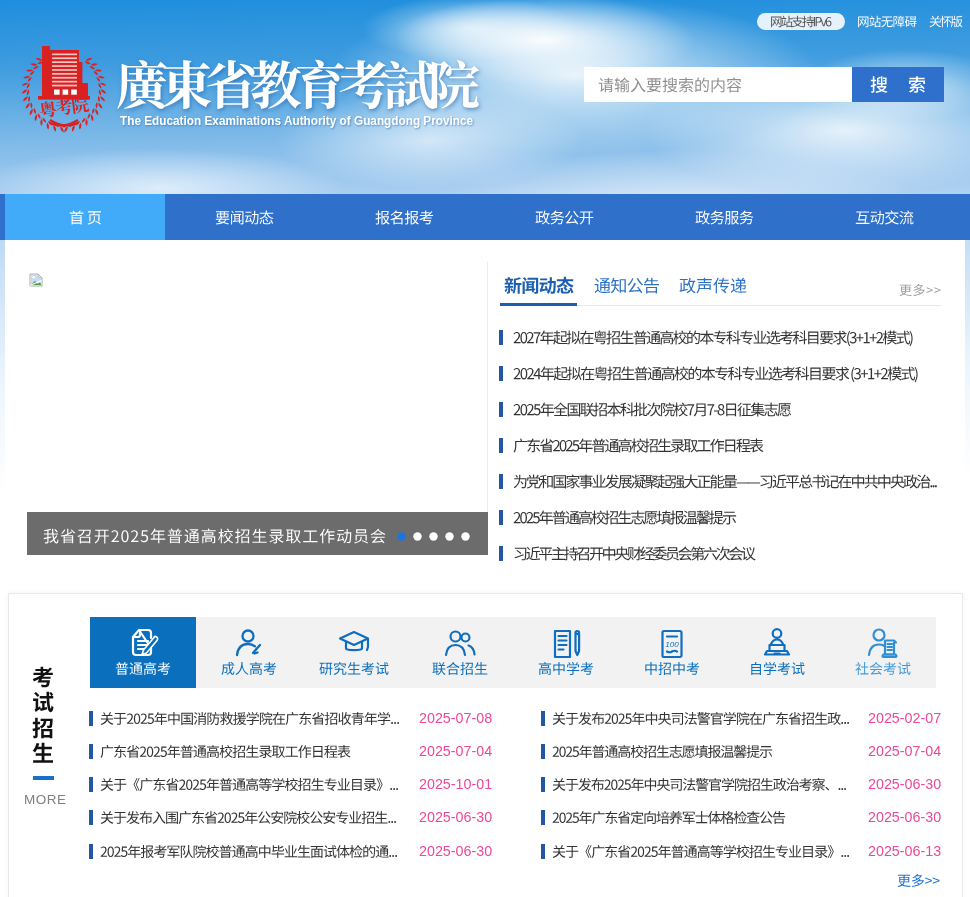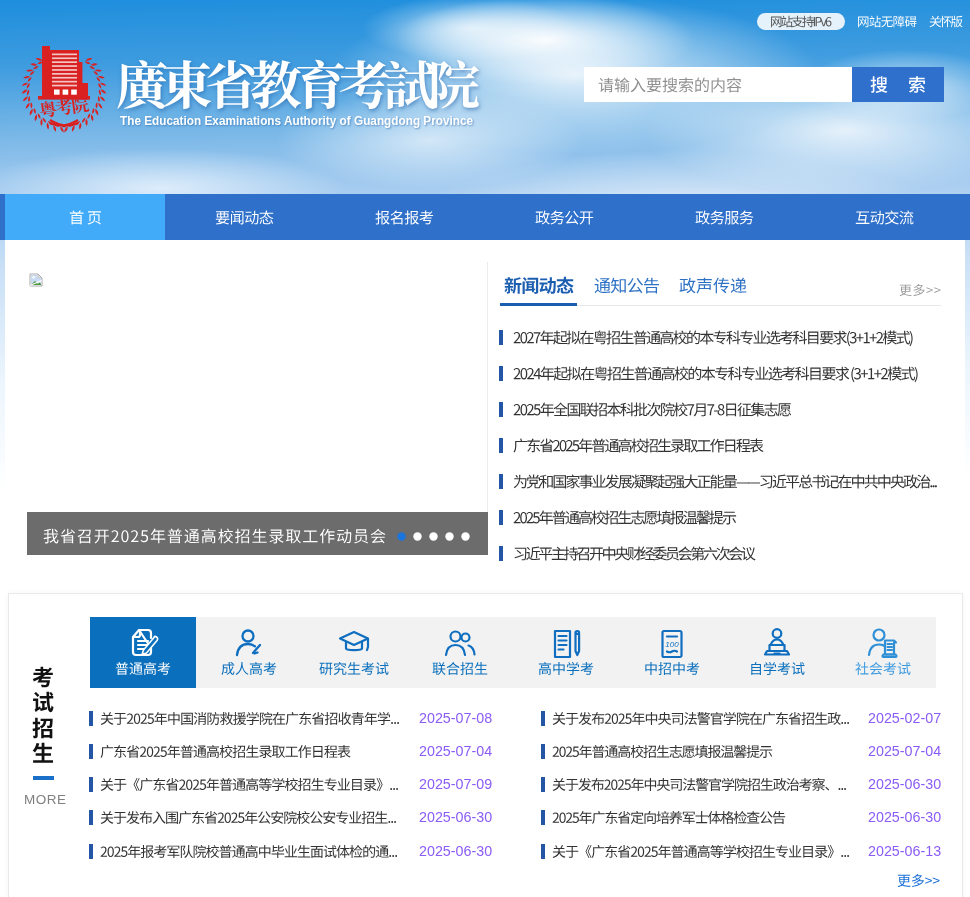--- a/index.html
+++ b/index.html
@@ -32,21 +32,21 @@
 .newsul{position:absolute;left:500px;top:302.5px;width:77px;height:3.5px;background:#1b5eb0}
 .nbar{position:absolute;left:499px;width:4px;height:15px;background:#2456a5}
 .nbar2{position:absolute;width:4px;height:15px;background:#2456a5}
 .panel{position:absolute;left:8px;top:593px;width:955px;height:310px;background:#fff;
 border:1px solid #e9e9e9;box-shadow:0 0 6px rgba(0,0,0,.04)}
 .bluedash{position:absolute;left:33px;top:776px;width:21px;height:4px;background:#1a6fc9}
 .more1{position:absolute;left:24px;top:792px;width:40px;text-align:center;color:#808080;
 font-size:13.5px;letter-spacing:.5px}
 .tabstrip{position:absolute;left:90px;top:617px;width:846px;height:71px;background:#f2f2f2}
 .tabactive{position:absolute;left:90px;top:617px;width:106px;height:71px;background:#0a6fbc}
-.date{position:absolute;width:80px;color:#8b5cf6;font-size:14.3px;white-space:nowrap}
+.date{position:absolute;width:80px;color:#ec4899;font-size:14.3px;white-space:nowrap}
 </style></head><body>
 <svg width="0" height="0" style="position:absolute">
     <defs>
       <path id="gr7F51" d="M194 536C239 481 288 416 333 352C295 245 242 155 172 88C188 79 218 57 230 46C291 110 340 191 379 285C411 238 438 194 457 157L506 206C482 249 447 303 407 360C435 443 456 534 472 632L403 640C392 565 377 494 358 428C319 480 279 532 240 578ZM483 535C529 480 577 415 620 350C580 240 526 148 452 80C469 71 498 49 511 38C575 103 625 184 664 280C699 224 728 171 747 127L799 171C776 224 738 290 693 358C720 440 740 531 755 630L687 638C676 564 662 494 644 428C608 479 570 529 532 574ZM88 780V-78H164V708H840V20C840 2 833 -3 814 -4C795 -5 729 -6 663 -3C674 -23 687 -57 692 -77C782 -78 837 -76 869 -64C902 -52 915 -28 915 20V780Z"></path>
       <path id="gr7AD9" d="M58 652V582H447V652ZM98 525C121 412 142 265 146 167L209 178C203 277 182 422 158 536ZM175 815C202 768 231 703 243 662L311 686C299 727 269 788 240 835ZM330 549C317 426 290 250 264 144C182 124 105 107 47 95L65 20C169 46 310 82 443 116L436 185L328 159C353 264 381 417 400 535ZM467 362V-79H540V-31H842V-75H918V362H706V561H960V633H706V841H629V362ZM540 39V291H842V39Z"></path>
       <path id="gr652F" d="M459 840V687H77V613H459V458H123V385H230L208 377C262 269 337 180 431 110C315 52 179 15 36 -8C51 -25 70 -60 77 -80C230 -52 375 -7 501 63C616 -5 754 -50 917 -74C928 -54 948 -21 965 -3C815 16 684 54 576 110C690 188 782 293 839 430L787 461L773 458H537V613H921V687H537V840ZM286 385H729C677 287 600 210 504 151C410 212 336 290 286 385Z"></path>
       <path id="gr6301" d="M448 204C491 150 539 74 558 26L620 65C599 113 549 185 506 237ZM626 835V710H413V642H626V515H362V446H758V334H373V265H758V11C758 -2 754 -7 739 -7C724 -8 671 -9 615 -6C625 -27 635 -58 638 -79C712 -79 761 -78 790 -67C821 -55 830 -34 830 11V265H954V334H830V446H960V515H698V642H912V710H698V835ZM171 839V638H42V568H171V351C117 334 67 320 28 309L47 235L171 275V11C171 -4 166 -8 154 -8C142 -8 103 -8 60 -7C69 -28 79 -59 81 -77C144 -78 183 -75 207 -63C232 -51 241 -31 241 10V298L350 334L340 403L241 372V568H347V638H241V839Z"></path>
       <path id="gr0049" d="M101 0H193V733H101Z"></path>
       <path id="gr0050" d="M101 0H193V292H314C475 292 584 363 584 518C584 678 474 733 310 733H101ZM193 367V658H298C427 658 492 625 492 518C492 413 431 367 302 367Z"></path>
       <path id="gr0076" d="M209 0H316L508 543H418L315 234C299 181 281 126 265 74H260C244 126 227 181 210 234L108 543H13Z"></path>
@@ -933,21 +933,21 @@
         <use href="#gr4E13" x="15980"></use>
         <use href="#gr4E1A" x="16915"></use>
         <use href="#gr76EE" x="17849"></use>
         <use href="#gr5F55" x="18784"></use>
         <use href="#gr300B" x="19719"></use>
         <use href="#gr002E" x="20654"></use>
         <use href="#gr002E" x="20866"></use>
         <use href="#gr002E" x="21079"></use>
       </g>
     </svg>
-    <div class="date" style="left:419.0px;top:776.1px">2025-07-09</div>
+    <div class="date" style="left:419.0px;top:776.1px">2025-10-01</div>
     <div class="nbar2" style="left:89px;top:810.4px"></div>
     <svg class="t" style="left:100.0px;top:808.4px;" width="299" height="19">
       <g transform="translate(0,14.82) scale(0.014000,-0.014000)" fill="#333333">
         <use href="#gr5173" x="0"></use>
         <use href="#gr4E8E" x="929"></use>
         <use href="#gr53D1" x="1858"></use>
         <use href="#gr5E03" x="2788"></use>
         <use href="#gr5165" x="3717"></use>
         <use href="#gr56F4" x="4646"></use>
         <use href="#gr5E7F" x="5575"></use>

